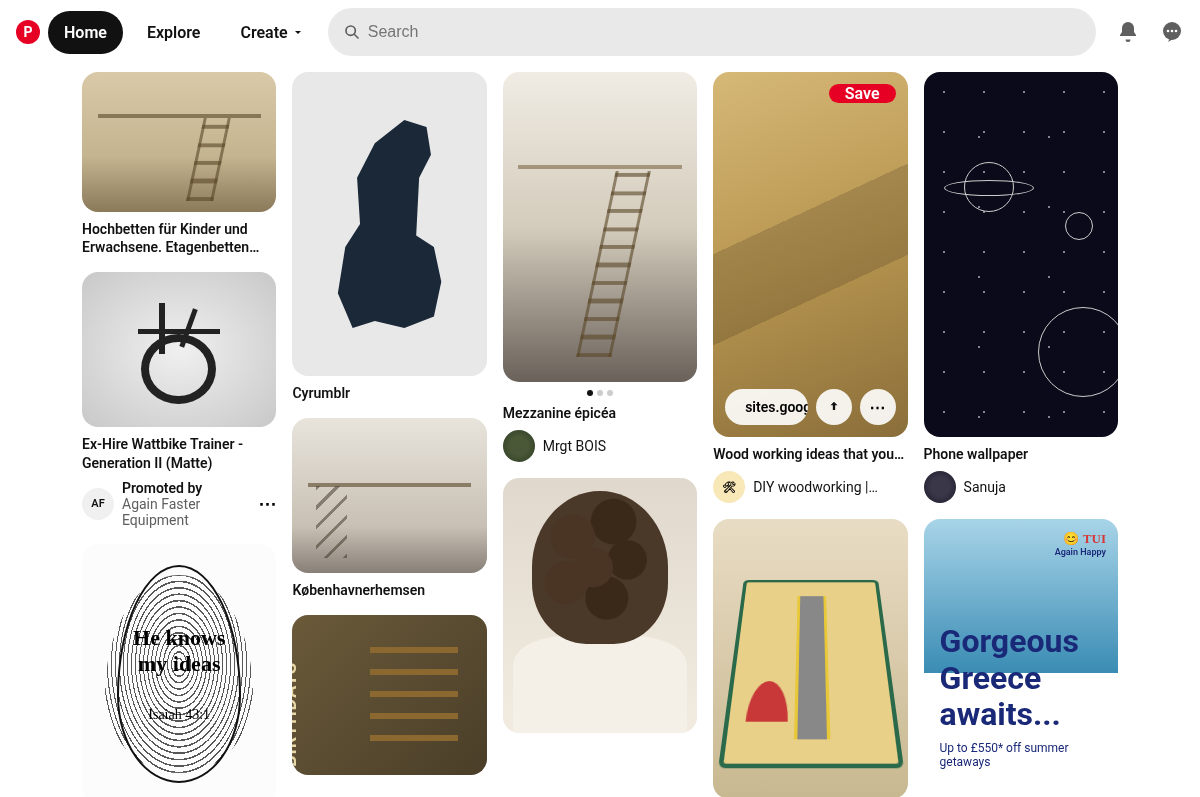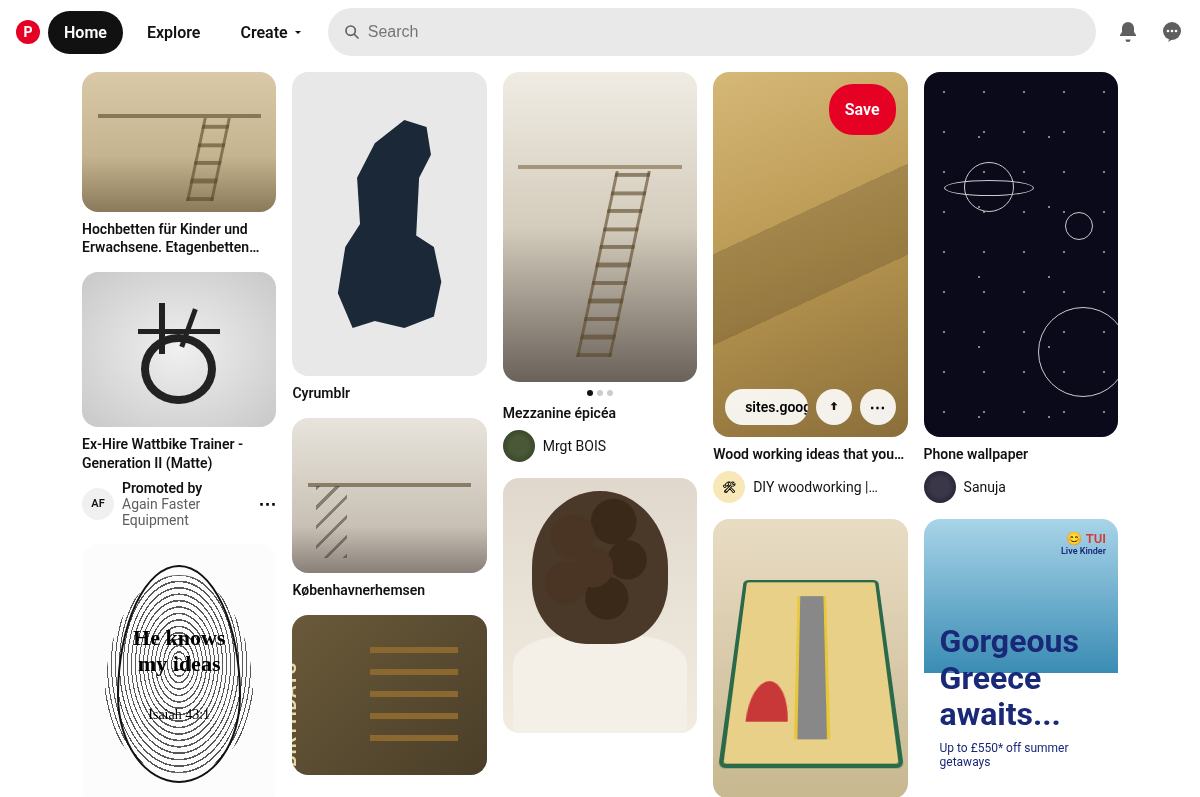--- a/index.html
+++ b/index.html
@@ -20,21 +20,21 @@
 .feed { column-count: 5; column-gap: 16px; padding: 8px 82px; }
 .pin { break-inside: avoid; margin-bottom: 16px; }
 .pin-img { width: 100%; border-radius: 16px; background: #efefef; position: relative; overflow: hidden; cursor: pointer; }
 .pin-title { font-size: 14px; font-weight: 600; color: #111; margin-top: 8px; line-height: 1.3; cursor: pointer; overflow: hidden; display: -webkit-box; -webkit-line-clamp: 2; -webkit-box-orient: vertical; }
 .pin-meta { display: flex; align-items: center; gap: 8px; margin-top: 8px; }
 .avatar { width: 32px; height: 32px; border-radius: 50%; background: #ddd; flex-shrink: 0; display: flex; align-items: center; justify-content: center; font-size: 11px; font-weight: 600; overflow: hidden; }
 .meta-text { font-size: 14px; color: #111; overflow: hidden; text-overflow: ellipsis; white-space: nowrap; }
 .meta-sub { font-size: 14px; color: #5f5f5f; }
 .more-icon { margin-left: auto; font-size: 18px; font-weight: 700; cursor: pointer; }
 
-.overlay-save { position: absolute; top: 12px; right: 12px; background: #e60023; color: #fff; padding: 16px 16px; border-radius: 24px; font-weight: 600; font-size: 16px; cursor: pointer; }
+.overlay-save { position: absolute; top: 12px; right: 12px; background: #e60023; color: #fff; padding: 0 16px; border-radius: 24px; font-weight: 600; font-size: 16px; cursor: pointer; }
 .overlay-bottom { position: absolute; bottom: 12px; left: 12px; right: 12px; display: flex; gap: 8px; align-items: center; }
 .overlay-chip { background: rgba(255,255,255,0.9); border-radius: 24px; padding: 10px 14px; font-size: 14px; font-weight: 600; display: flex; align-items: center; gap: 6px; cursor: pointer; overflow: hidden; white-space: nowrap; text-overflow: ellipsis; flex: 1; }
 .overlay-circle { background: rgba(255,255,255,0.9); width: 36px; height: 36px; border-radius: 50%; display: flex; align-items: center; justify-content: center; cursor: pointer; font-weight: 700; flex-shrink: 0; }
 
 .dots { display: flex; justify-content: center; gap: 4px; margin-top: 8px; }
 .dot { width: 6px; height: 6px; border-radius: 50%; background: #ccc; }
 .dot.active { background: #111; }
 
 
 .bg-loft1 { background: linear-gradient(180deg, #d9c9a8 0%, #c4b48f 60%, #8a7a5a 100%); }
@@ -249,22 +249,22 @@
     <div class="pin-title">Phone wallpaper</div>
     <div class="pin-meta">
       <div class="avatar" style="background:radial-gradient(circle,#3a3848 40%,#1a1828 100%);"></div>
       <div class="meta-text">Sanuja</div>
     </div>
   </div>
 
   <div class="pin">
     <div class="pin-img bg-greece" style="height:280px;">
       <div class="greece-logo">
-        <div style="font-size:13px;">😊 <span>TUI</span></div>
-        <div style="font-size:9px;color:#1a2878;">Live Kinder</div>
+        <div style="font-size:13px;font-family:Liberation Serif, serif;">😊 <span>TUI</span></div>
+        <div style="font-size:9px;color:#1a2878;">Again Happy</div>
       </div>
       <div class="greece-text">
         <div style="font-size:32px;font-weight:700;line-height:1.15;">Gorgeous Greece awaits...</div>
         <div style="font-size:12px;margin-top:8px;color:#1a2878;">Up to £550* off summer getaways</div>
       </div>
     </div>
   </div>
 
 </div>
 

